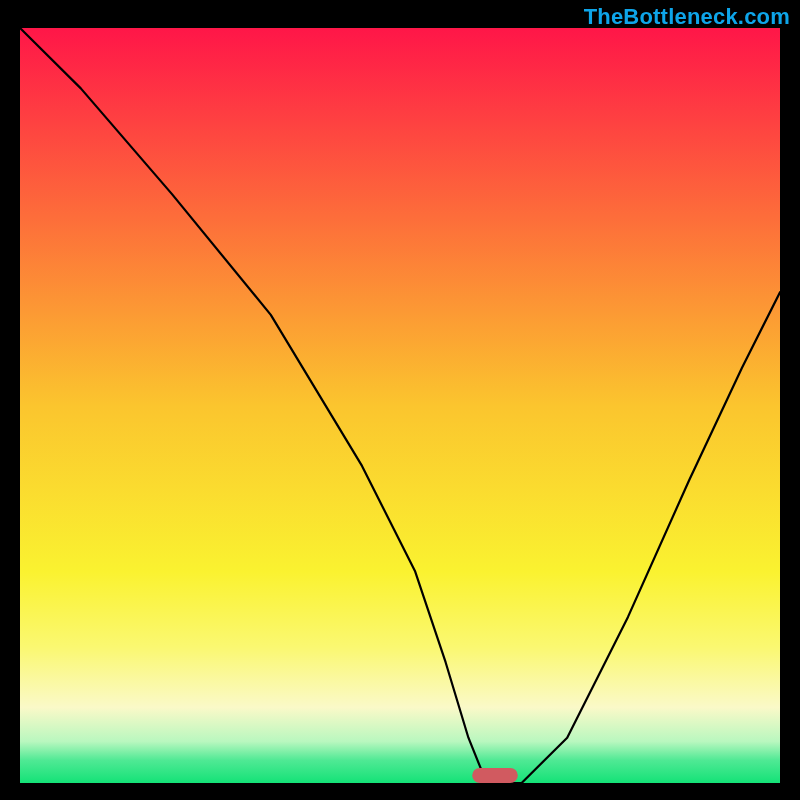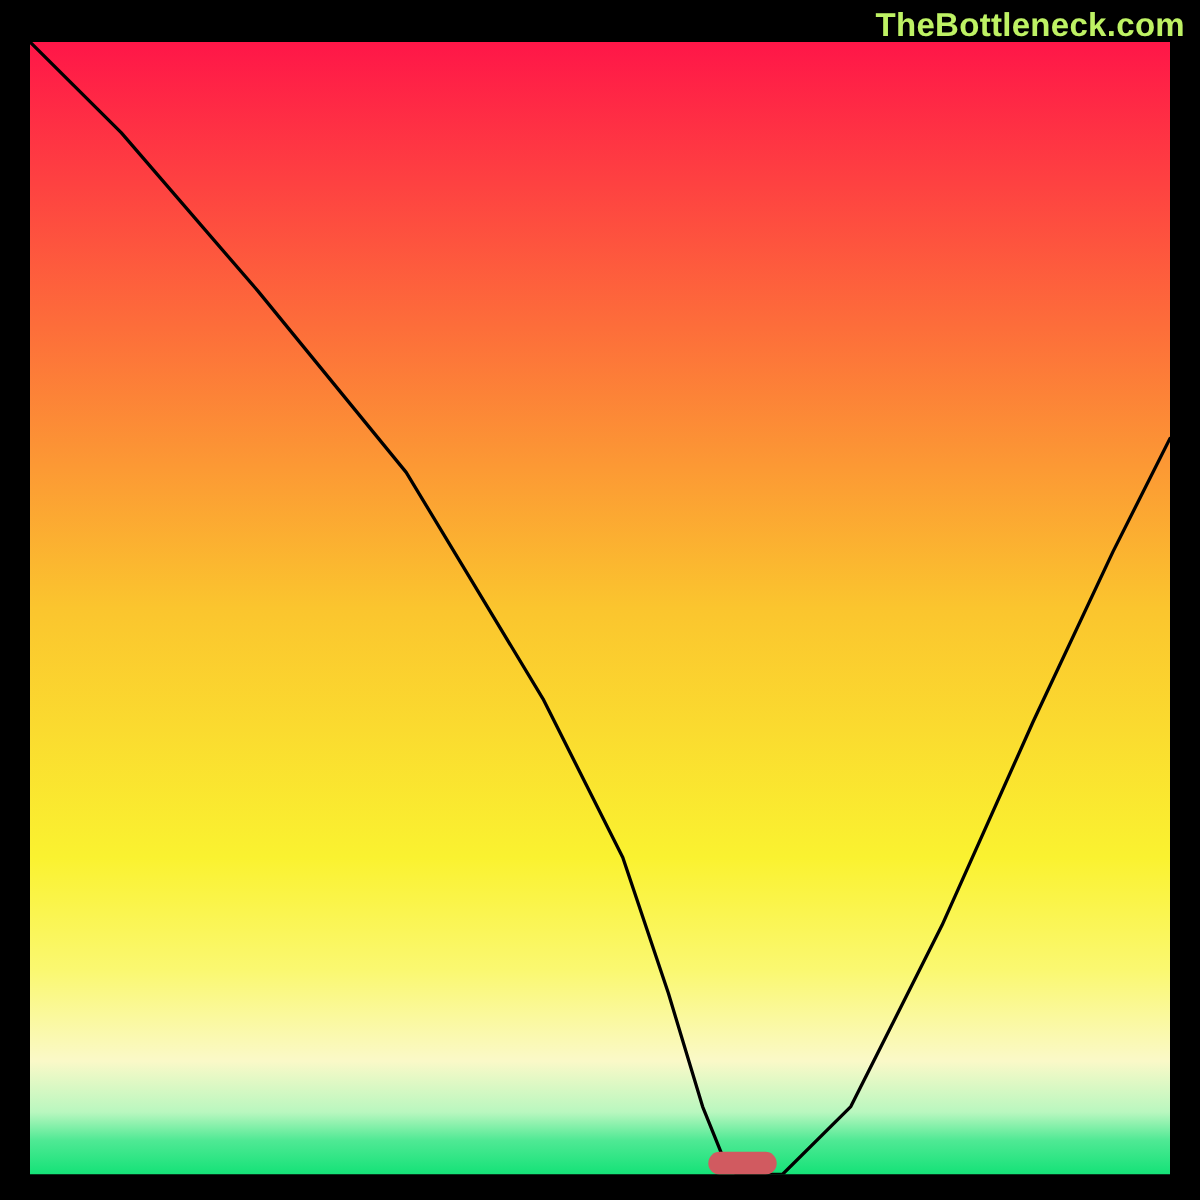--- a/index.html
+++ b/index.html
@@ -15,21 +15,21 @@
     position: relative;
     width: 800px;
     height: 800px;
   }
   .watermark {
     position: absolute;
     top: 4px;
     right: 10px;
     font-size: 22px;
     font-weight: bold;
-    color: #bef264;
+    color: #0ea5e9;
     letter-spacing: 0.2px;
     z-index: 10;
   }
   .plot-area {
     position: absolute;
     left: 20px;
     top: 28px;
     width: 760px;
     height: 755px;
   }

